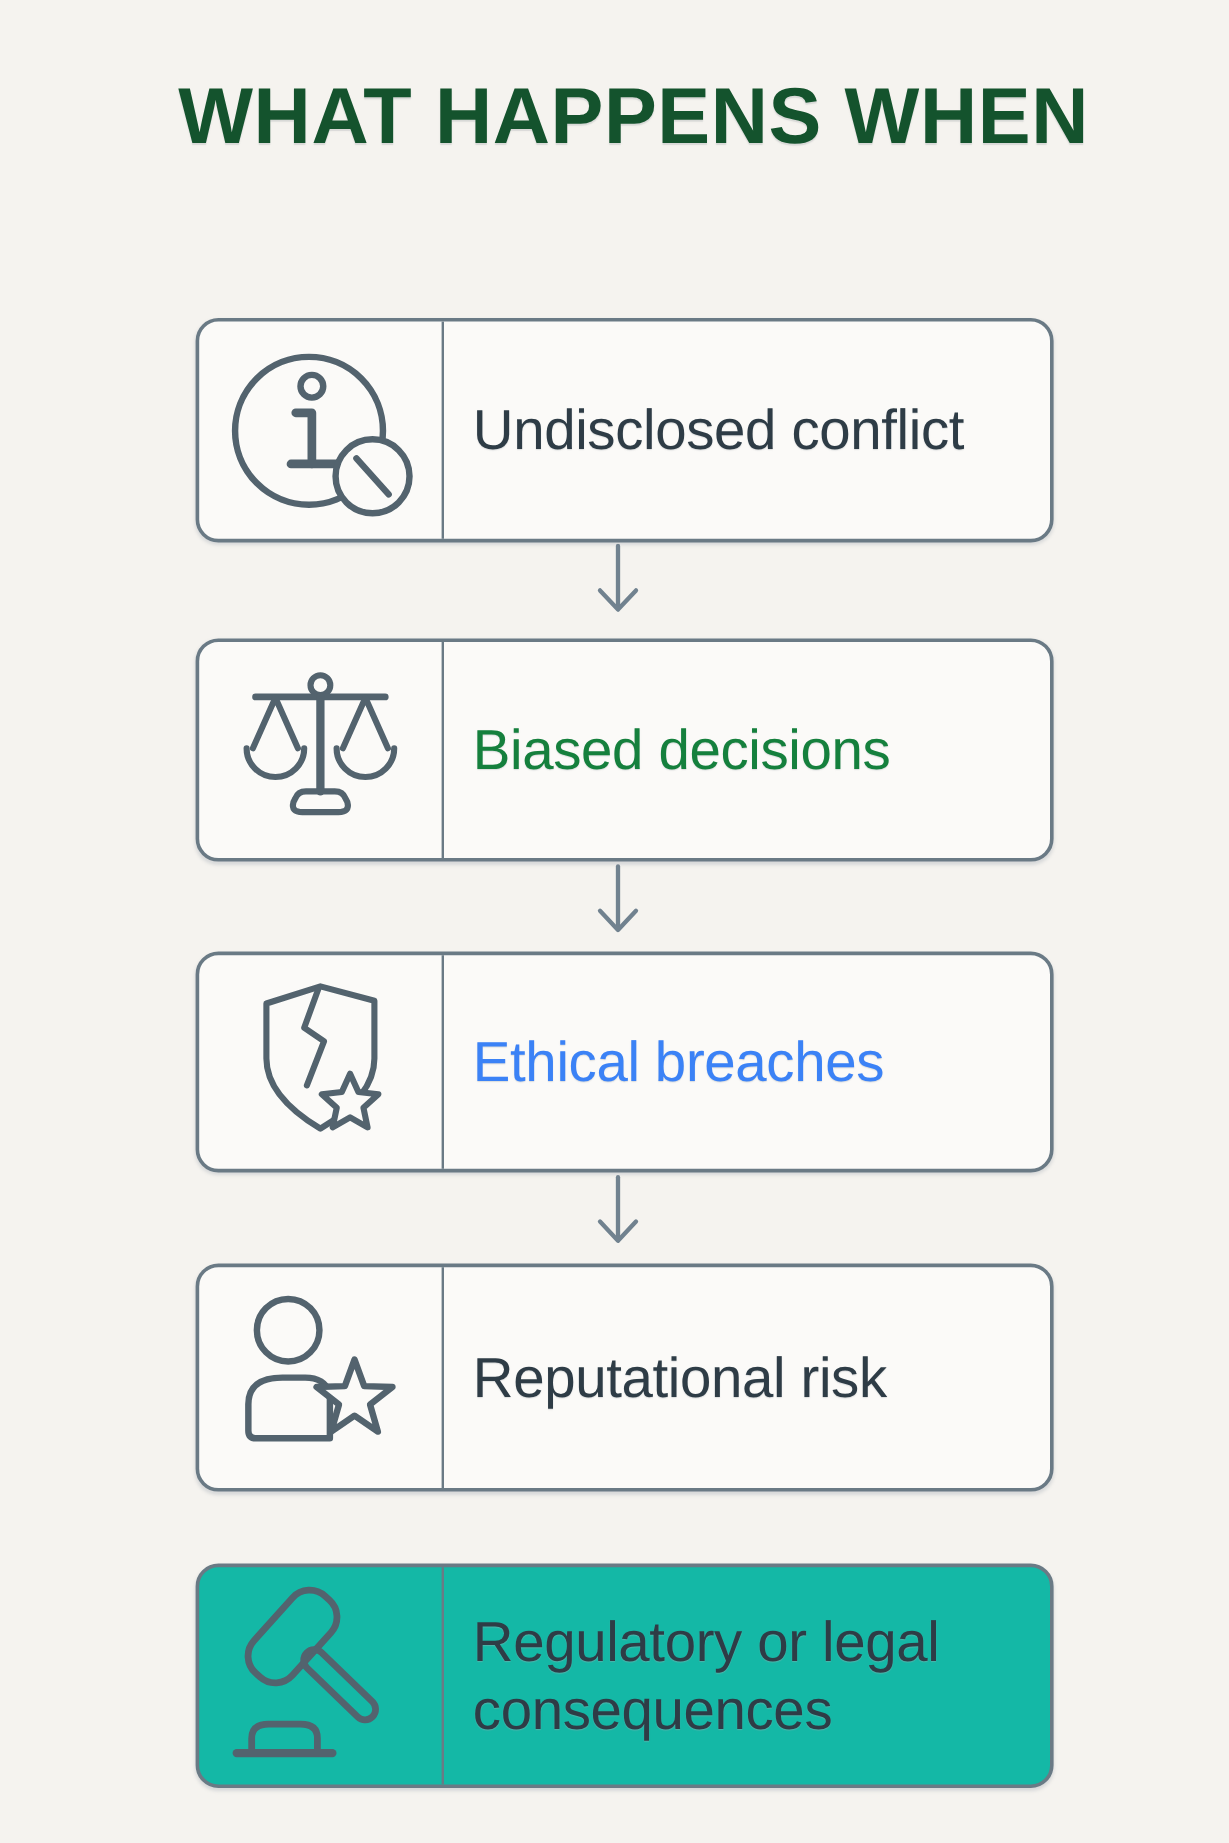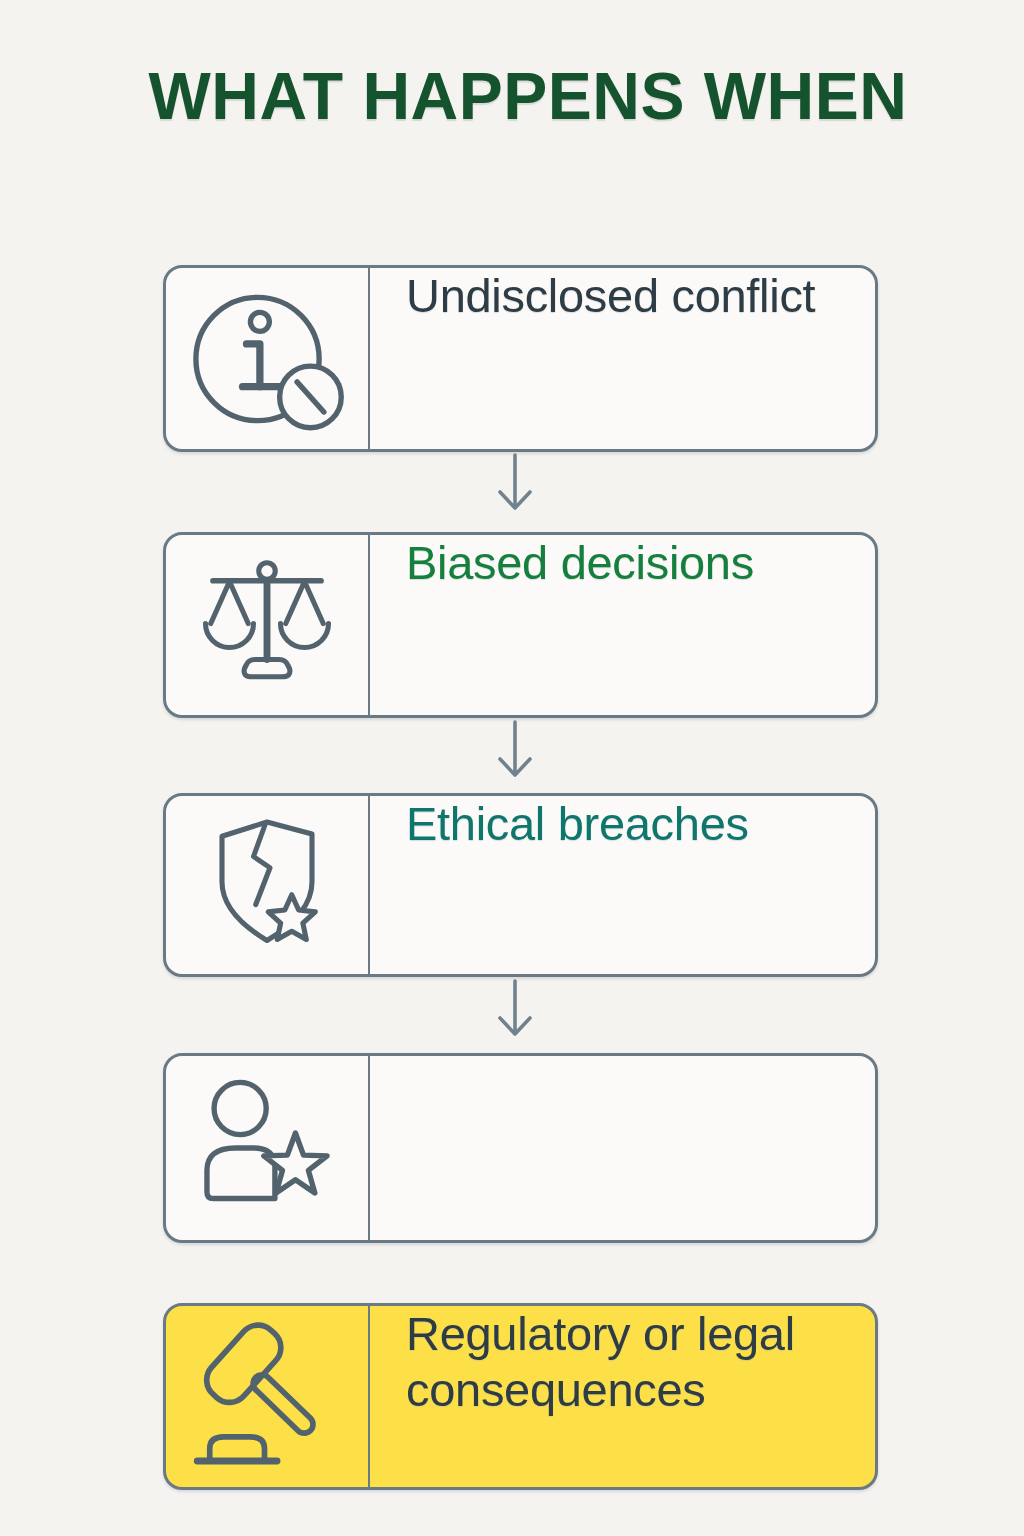--- a/index.html
+++ b/index.html
@@ -32,22 +32,22 @@
     display:flex;
     box-shadow:0 2px 3px rgba(110,125,140,0.22);
   }
   .icon-cell{
     flex:0 0 202px;
     border-right:2.5px solid #6a7a85;
     display:flex;align-items:center;justify-content:center;
   }
   .label-cell{
     flex:1;
-    display:flex;align-items:flex-start;
-    padding-left:36px;padding-right:20px;
+    display:flex;align-items:center;
+    padding-left:24px;padding-right:20px;
   }
   .step-label{
     font-size:47px;
     line-height:1.2;
     letter-spacing:-0.3px;
     color:#2e3c46;
     text-shadow:0 1px 1px rgba(170,175,180,0.4);
   }
   .arrow{
     position:absolute;
@@ -120,40 +120,43 @@
 
   <section class="step-box" id="box-2" style="background: rgb(251, 250, 248); border-color: rgb(106, 122, 133);">
     <div class="icon-cell" style="border-right-color: rgb(106, 122, 133);">
       <svg class="icon-svg" width="150" height="150" viewBox="0 0 100 100" fill="none" stroke="#53636e" stroke-width="3.4" stroke-linecap="round" stroke-linejoin="round">
         <path d="M50,8 L20,17.5 L20,48 Q20,69 50,87 Q80,69 80,48 L80,16 Z"></path>
         <path d="M49,9 L41,31 L52,38.5 L42.5,63"></path>
         <polygon fill="#fbfaf8" points="66.5,56.5 71.1,66.7 82.2,67.9 73.9,75.4 76.2,86.3 66.5,80.8 56.8,86.3 59.1,75.4 50.8,67.9 61.9,66.7"></polygon>
       </svg>
     </div>
     <div class="label-cell">
-      <span class="step-label" style="color: #0f766e;">Ethical breaches</span>
+      <span class="step-label" style="color: #3b82f6;">Ethical breaches</span>
     </div>
   </section>
 
   <svg class="arrow" id="arrow-2" viewBox="0 0 40 72" fill="none" stroke="#71828f" stroke-width="3.6" stroke-linecap="round" stroke-linejoin="round">
     <path d="M20,2 V54"></path>
     <path d="M5,39 L20,55 L35,39"></path>
   </svg>
 
   <section class="step-box" id="box-3" style="background: rgb(251, 250, 248); border-color: rgb(106, 122, 133);">
     <div class="icon-cell" style="border-right-color: rgb(106, 122, 133);">
       <svg class="icon-svg" width="158" height="158" viewBox="0 0 100 100" fill="none" stroke="#53636e" stroke-width="3.4" stroke-linecap="round" stroke-linejoin="round">
         <circle cx="33" cy="25" r="16.5"></circle>
         <path d="M55,58 Q52,50 42,50 L30,50 Q12,50 12,64 L12,78 Q12,82 16,82 L55,82 L55,58"></path>
         <polygon fill="#fbfaf8" points="68,40.5 73.1,54.5 88,55 76.2,64.2 80.3,78.5 68,70.1 55.7,78.5 59.8,64.2 48,55 62.9,54.5"></polygon>
       </svg>
     </div>
+    <div class="label-cell">
+      <span class="step-label" style="color: rgb(46, 60, 70);">Reputational risk</span>
+    </div>
   </section>
 
-  <section class="step-box" id="box-4" style="background: #fde047; border-color: rgb(106, 122, 133);">
+  <section class="step-box" id="box-4" style="background: #14b8a6; border-color: rgb(106, 122, 133);">
     <div class="icon-cell" style="border-right-color: rgb(106, 122, 133);">
       <svg class="icon-svg" width="166" height="166" viewBox="0 0 100 100" fill="none" stroke="#53636e" stroke-width="3.4" stroke-linecap="round" stroke-linejoin="round">
         <rect x="23" y="4" width="26" height="52" rx="11.5" transform="rotate(42 36 30)"></rect>
         <rect x="42" y="35.7" width="46" height="10.6" rx="5.3" transform="rotate(44 46 41)"></rect>
         <path d="M15.5,88 L15.5,81 Q15.5,74 24,74 L40,74 Q48.5,74 48.5,81 L48.5,88"></path>
         <path d="M8,88.5 H56" stroke-width="4.2"></path>
       </svg>
     </div>
     <div class="label-cell">
       <span class="step-label" style="color: rgb(46, 60, 70);">Regulatory or legal consequences</span>

